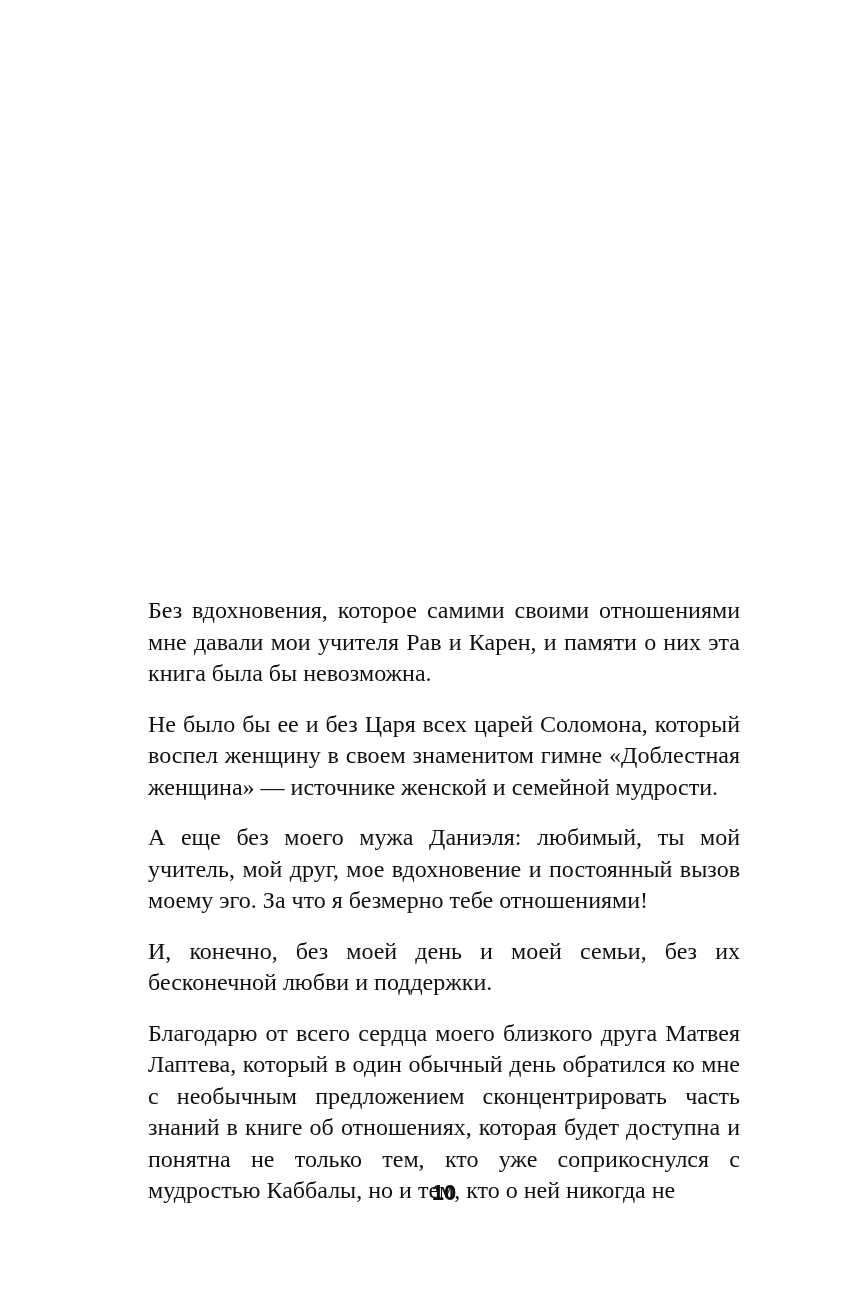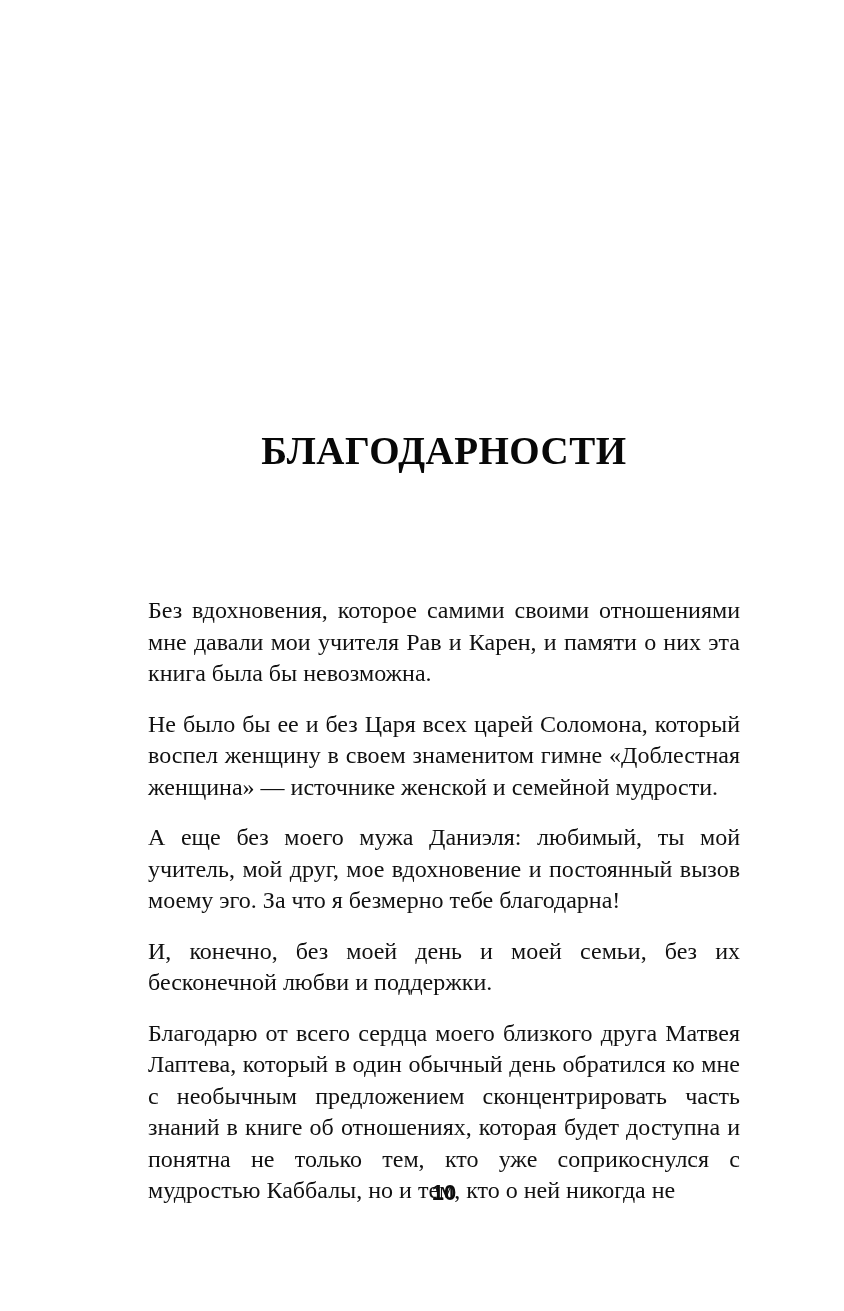--- a/index.html
+++ b/index.html
@@ -72,26 +72,25 @@
     font-size: 22px;
     color: #0d0d0d;
   }
 </style>
 </head>
 <body>
 
 <div class="page">
   <div class="content">
 
-    <h1 class="chapter-title">БЛАГОДАРНОСТИ</h1>
 
     <div class="body-text">
       <p>Без вдохновения, которое самими своими отношениями мне давали мои учителя Рав и Карен, и памяти о них эта книга была бы невозможна.</p>
       <p>Не было бы ее и без Царя всех царей Соломона, который воспел женщину в своем знаменитом гимне «Доблестная женщина» — источнике женской и семейной мудрости.</p>
-      <p>А еще без моего мужа Даниэля: любимый, ты мой учитель, мой друг, мое вдохновение и постоянный вызов моему эго. За что я безмерно тебе благодарна!</p>
+      <p>А еще без моего мужа Даниэля: любимый, ты мой учитель, мой друг, мое вдохновение и постоянный вызов моему эго. За что я безмерно тебе отношениями!</p>
       <p>И, конечно, без моей день и моей семьи, без их бесконечной любви и поддержки.</p>
       <p>Благодарю от всего сердца моего близкого друга Матвея Лаптева, который в один обычный день обратился ко мне с необычным предложением сконцентрировать часть знаний в книге об отношениях, которая будет доступна и понятна не только тем, кто уже соприкоснулся с мудростью Каббалы, но и тем, кто о ней никогда не</p>
     </div>
 
     <div class="page-number">10</div>
 
   </div>
 </div>
 
 </body></html>

